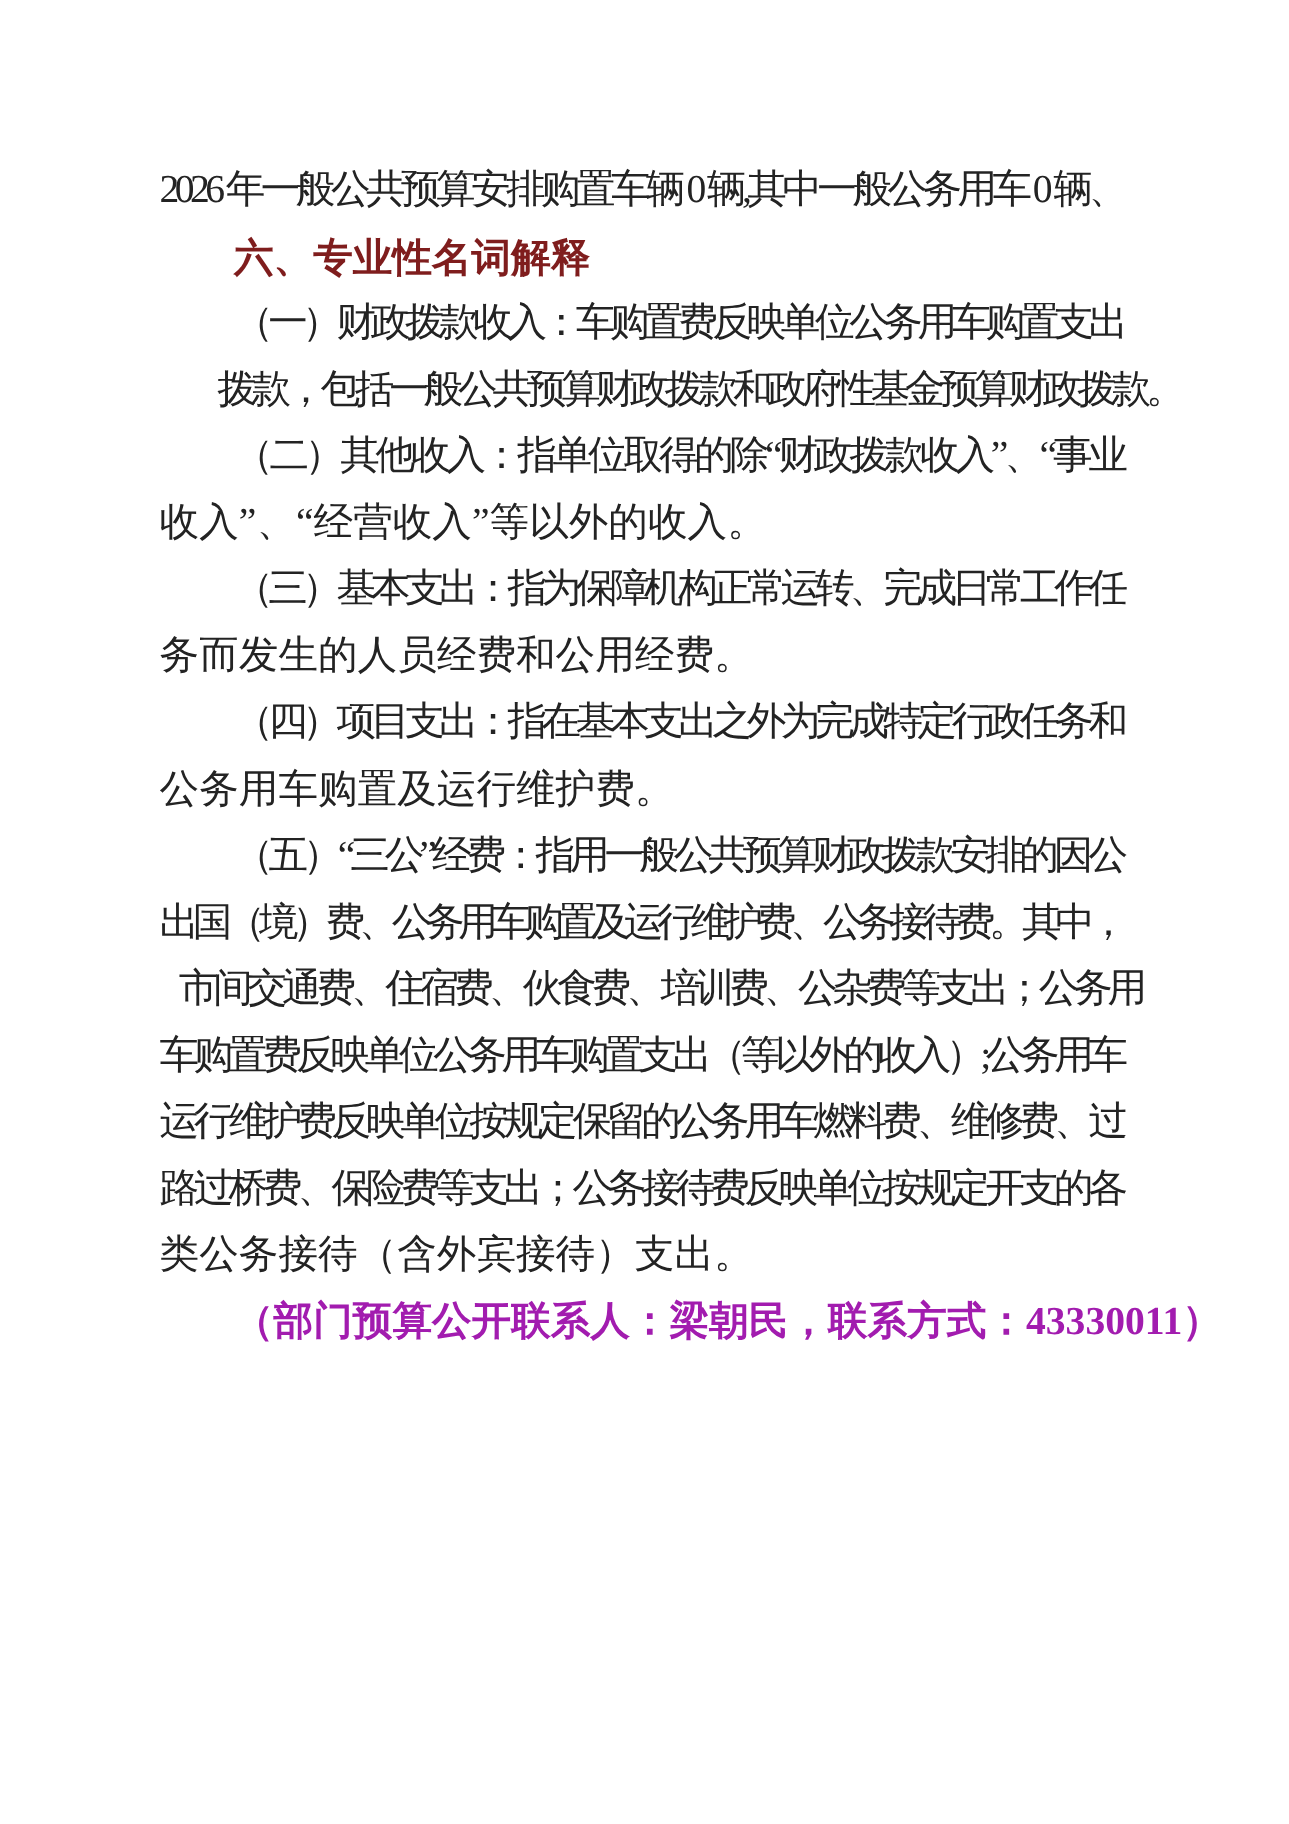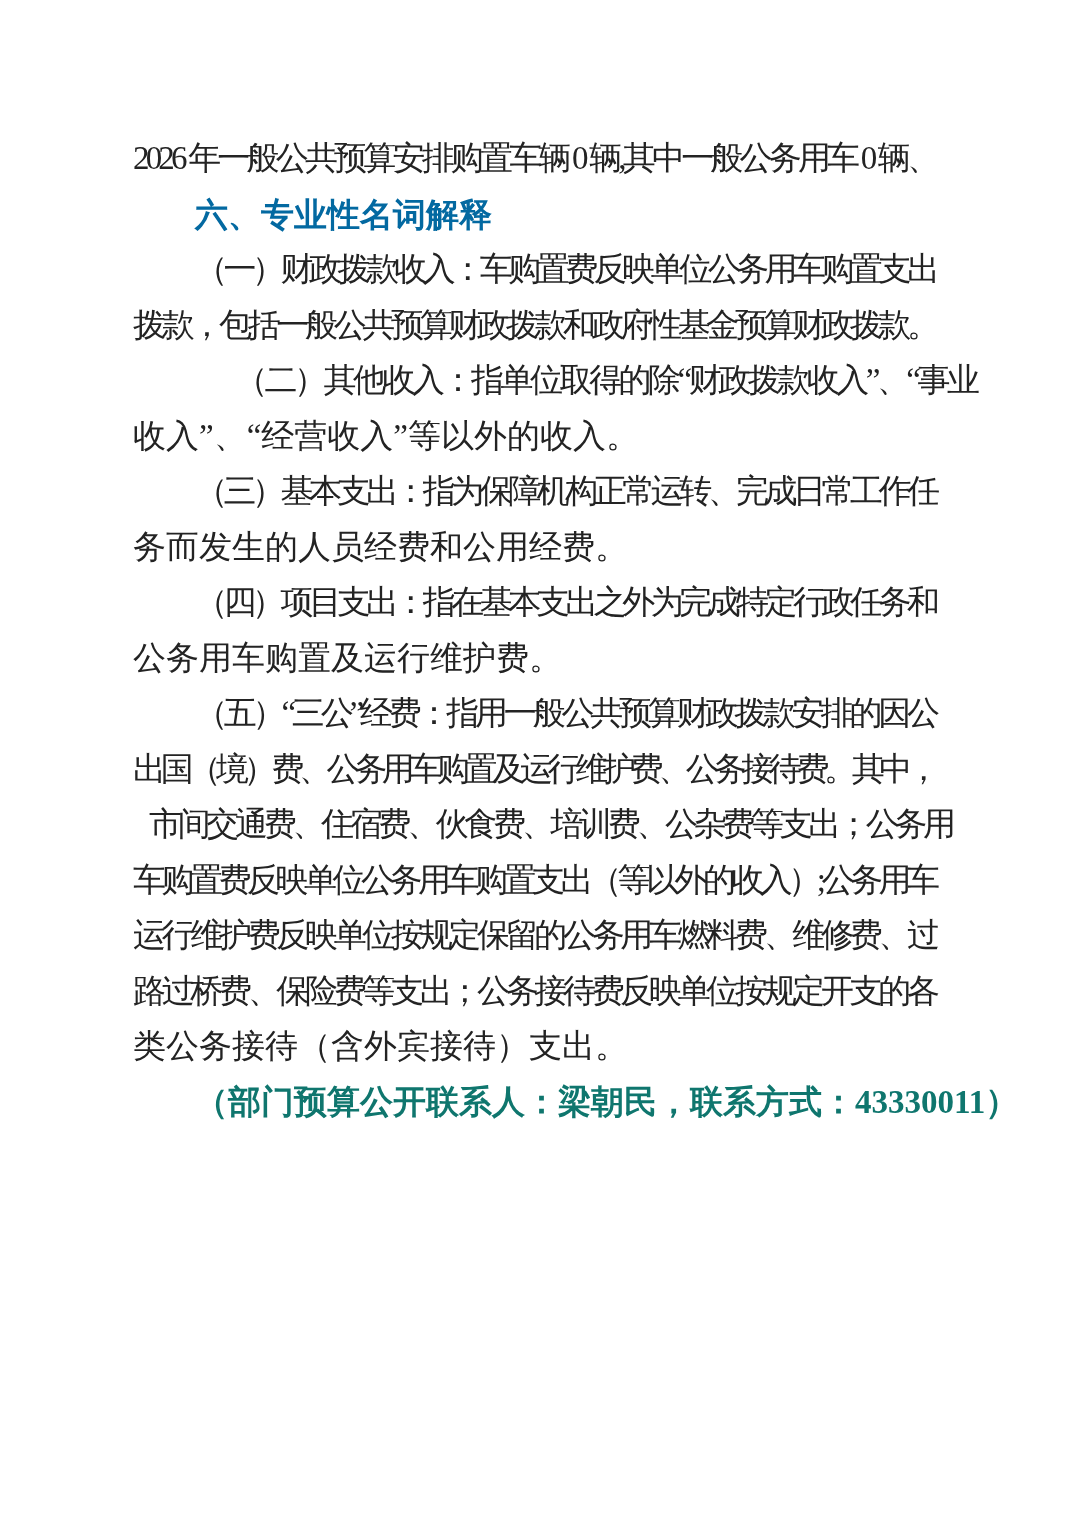--- a/index.html
+++ b/index.html
@@ -35,38 +35,38 @@
   .line.indent {
     padding-left: 62px;
   }
   .line .t {
     display: inline-block;
     white-space: nowrap;
   }
   .line.heading {
     font-family: "Liberation Sans", "DejaVu Sans", sans-serif;
     font-weight: 700;
-    color: #0369a1;
+    color: #7f1d1d;
     text-decoration: underline;
   }
   .line.contact {
     font-weight: 700;
-    color: #0f766e;
+    color: #a21caf;
   }
 </style>
 </head>
 <body>
 
 <div class="page">
   <div class="content">
       <div class="line body"><span class="t" style="letter-spacing: -3.81429px;">2026 年一般公共预算安排购置车辆 0 辆,其中一般公务用车 0 辆、</span></div>
       <div class="line heading indent"><span class="t">六、专业性名词解释</span></div>
       <div class="line body indent"><span class="t" style="letter-spacing: -4.52px;">（一）财政拨款收入：车购置费反映单位公务用车购置支出</span></div>
-      <div class="line body"><span class="t" style="letter-spacing: -4.33333px;">拨款，包括一般公共预算财政拨款和政府性基金预算财政拨款。</span></div>
-      <div class="line body indent"><span class="t" style="letter-spacing: -3.4982px; margin-left: 40px;">（二）其他收入：指单位取得的除“财政拨款收入”、“事业</span></div>
+      <div class="line body"><span class="t" style="letter-spacing: -4.33333px; margin-left: 48px;">拨款，包括一般公共预算财政拨款和政府性基金预算财政拨款。</span></div>
+      <div class="line body indent"><span class="t" style="letter-spacing: -3.4982px;">（二）其他收入：指单位取得的除“财政拨款收入”、“事业</span></div>
       <div class="line body"><span class="t">收入”、“经营收入”等以外的收入。</span></div>
       <div class="line body indent"><span class="t" style="letter-spacing: -4.52px;">（三）基本支出：指为保障机构正常运转、完成日常工作任</span></div>
       <div class="line body"><span class="t">务而发生的人员经费和公用经费。</span></div>
       <div class="line body indent"><span class="t" style="letter-spacing: -4.52px;">（四）项目支出：指在基本支出之外为完成特定行政任务和</span></div>
       <div class="line body"><span class="t">公务用车购置及运行维护费。</span></div>
       <div class="line body indent"><span class="t" style="letter-spacing: -4.20373px;">（五）“三公”经费：指用一般公共预算财政拨款安排的因公</span></div>
       <div class="line body"><span class="t" style="letter-spacing: -5.35714px;">出国（境）费、公务用车购置及运行维护费、公务接待费。其中，</span></div>
       <div class="line body"><span class="t" style="letter-spacing: -4.33333px; margin-left: 16px;">市间交通费、住宿费、伙食费、培训费、公杂费等支出；公务用</span></div>
       <div class="line body"><span class="t" style="letter-spacing: -4.50614px;">车购置费反映单位公务用车购置支出（等以外的收入）;公务用车</span></div>
       <div class="line body"><span class="t" style="letter-spacing: -4.33333px;">运行维护费反映单位按规定保留的公务用车燃料费、维修费、过</span></div>

